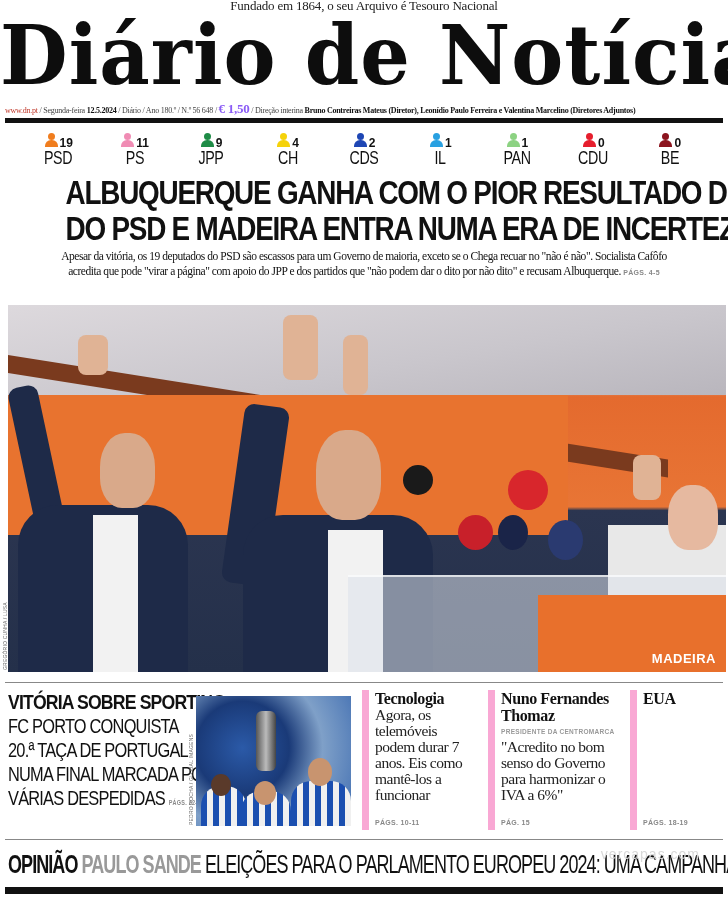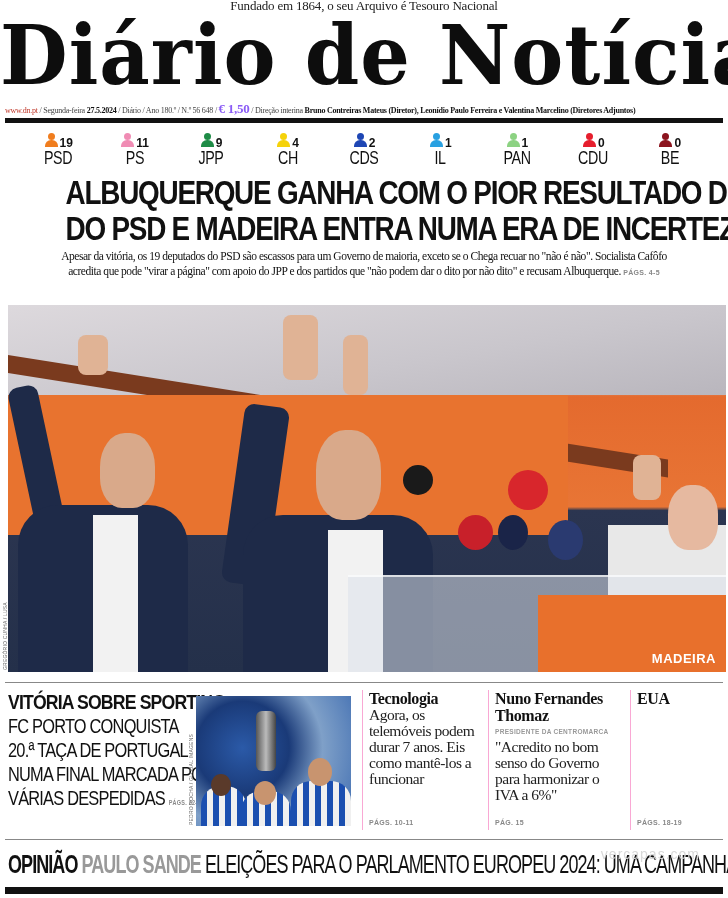--- a/index.html
+++ b/index.html
@@ -37,42 +37,42 @@
     .photo .mic { position: absolute; border-radius: 50%; }
     .credit { position: absolute; font-size: 5px; color: #666; transform: rotate(-90deg); transform-origin: left top; white-space: nowrap; letter-spacing: 0.2px; }
     .bottom-rule { position: absolute; left: 5px; right: 5px; height: 1px; background: #888; }
     .sports { position: absolute; left: 8px; top: 690px; width: 182px; }
     .sports .kicker { font-weight: bold; font-size: 21px; line-height: 24px; letter-spacing: -1px; transform: scaleX(0.84); transform-origin: left; white-space: nowrap; }
     .sports .title { font-size: 21px; line-height: 24px; letter-spacing: -1px; transform: scaleX(0.78); transform-origin: left; white-space: nowrap; color: #111; }
     .sports-photo { position: absolute; left: 196px; top: 696px; width: 155px; height: 130px; background: radial-gradient(circle at 30% 40%, #2b5aa8 0%, #1a3a78 35%, #7fa0c8 60%, #3d6bb0 100%); overflow: hidden; }
     .sports-photo .player { position: absolute; bottom: 0; border-radius: 20px 20px 0 0; background: repeating-linear-gradient(90deg, #1b4fb0 0 6px, #f0f0f0 6px 12px); }
     .sports-photo .pface { position: absolute; border-radius: 50%; background: #c8946f; }
     .sports-photo .trophy { position: absolute; left: 60px; top: 15px; width: 20px; height: 60px; background: linear-gradient(90deg, #555, #bbb, #444); border-radius: 6px; }
-    .col { position: absolute; top: 690px; border-left: 1px solid #f9a8d4; padding-left: 6px; height: 140px; }
+    .col { position: absolute; top: 690px; border-left: 7px solid #f9a8d4; padding-left: 6px; height: 140px; }
     .col .ctitle { font-family: "Liberation Serif", serif; font-weight: bold; font-size: 16px; line-height: 17px; letter-spacing: -0.4px; }
     .col .ctext { font-family: "Liberation Serif", serif; font-size: 15.5px; line-height: 16px; letter-spacing: -0.5px; color: #222; }
     .col .crole { font-size: 6.5px; font-weight: bold; color: #999; letter-spacing: 0.3px; margin: 4px 0 4px 0; }
     .col .cpag { position: absolute; left: 6px; bottom: 4px; }
     .opinion { position: absolute; left: 8px; top: 848px; white-space: nowrap; font-size: 25px; line-height: 32px; letter-spacing: -1.3px; transform: scaleX(0.72); transform-origin: left; }
     .opinion .op { font-weight: bold; color: #111; }
     .opinion .author { font-weight: bold; color: #999; }
     .opinion .otitle { color: #111; }
     .footer-bar { position: absolute; left: 5px; right: 5px; top: 887px; height: 7px; background: #111; }
     .watermark { position: absolute; right: 28px; top: 846px; color: #d8d8d8; font-size: 14px; font-family: "Liberation Sans", sans-serif; letter-spacing: 1px; }
   </style>
 </head>
 <body>
 
 <div class="tagline">Fundado em 1864, o seu Arquivo é Tesouro Nacional</div>
 <div class="masthead">Diário de Notícias</div>
 
 <div class="infobar">
   <span class="url">www.dn.pt</span> /
   <span>Segunda-feira</span>
-  <b>27.5.2024</b> /
+  <b>12.5.2024</b> /
   <span>Diário</span> /
   <span>Ano 180.º</span> /
   <span>N.º 56 648</span> /
   <span class="price">€ 1,50</span> /
   <span>Direção interina</span>
   <b>Bruno Contreiras Mateus (Diretor), Leonídio Paulo Ferreira e Valentina Marcelino (Diretores Adjuntos)</b>
 </div>
 <div class="rule-thick"></div>
 
 <div class="parties">

